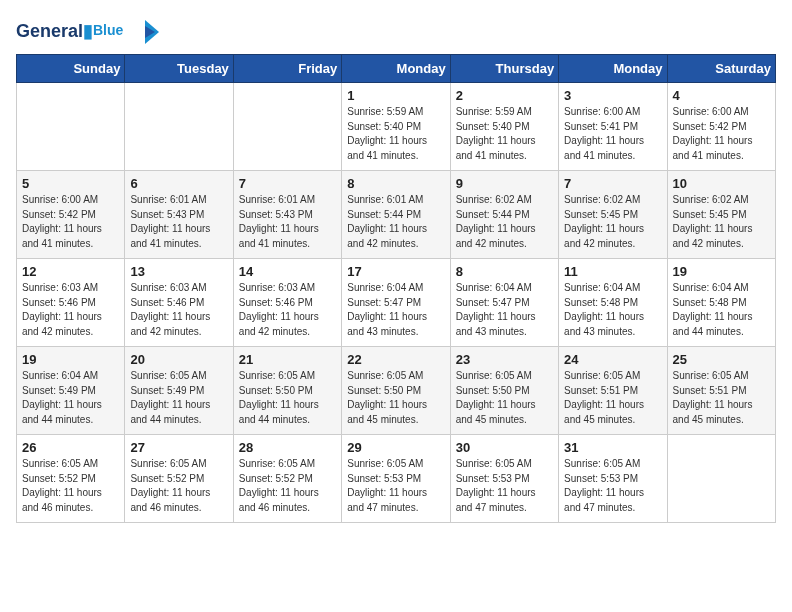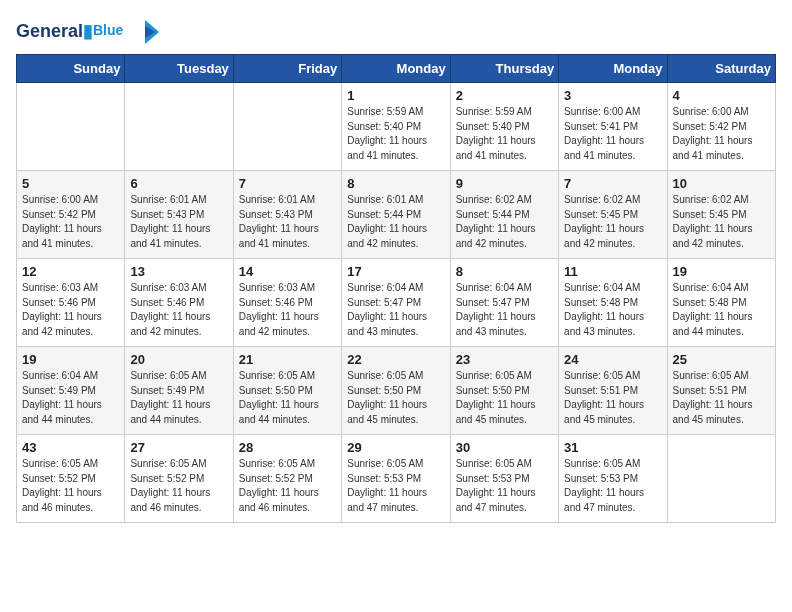--- a/index.html
+++ b/index.html
@@ -299,21 +299,21 @@
         <td>
           <span class="day-num">25</span>
           <div class="day-info" style="white-space: pre-line;">Sunrise: 6:05 AM
 Sunset: 5:51 PM
 Daylight: 11 hours
 and 45 minutes.</div>
         </td>
       </tr>
       <tr>
         <td>
-          <span class="day-num">43</span>
+          <span class="day-num">26</span>
           <div class="day-info" style="white-space: pre-line;">Sunrise: 6:05 AM
 Sunset: 5:52 PM
 Daylight: 11 hours
 and 46 minutes.</div>
         </td>
         <td>
           <span class="day-num">27</span>
           <div class="day-info" style="white-space: pre-line;">Sunrise: 6:05 AM
 Sunset: 5:52 PM
 Daylight: 11 hours

